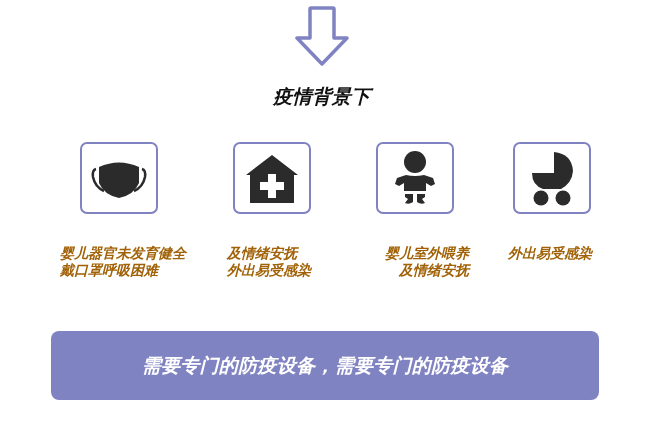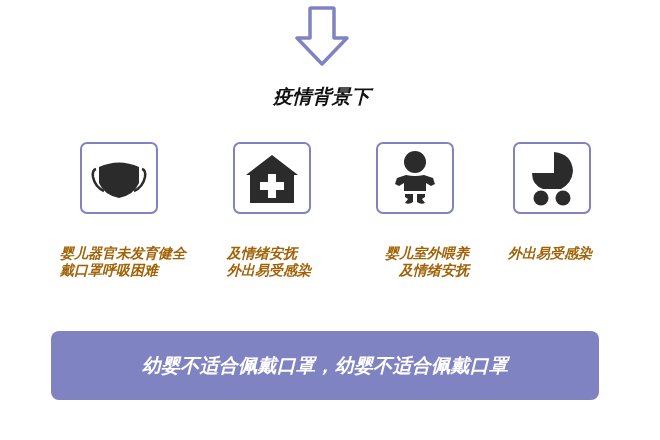--- a/index.html
+++ b/index.html
@@ -126,16 +126,16 @@
   <div class="icon-box" style="left:513px;">
     <svg viewBox="0 0 62 62">
       <path d="M33 5 Q51 7 52 24 Q51 36 40 42 L22 42 Q11 38 11 26 L33 26 Z" fill="#2b2b2b"></path>
       <circle cx="20" cy="51" r="7.5" fill="#2b2b2b"></circle>
       <circle cx="42" cy="51" r="7.5" fill="#2b2b2b"></circle>
     </svg>
   </div>
   <div class="caption" style="left:508px;">外出易受感染</div>
 
   <div class="banner">
-    <span class="banner-text">幼婴不适合佩戴口罩，幼婴不适合佩戴口罩</span>
+    <span class="banner-text">需要专门的防疫设备，需要专门的防疫设备</span>
   </div>
 
 </div>
 
 </body></html>

